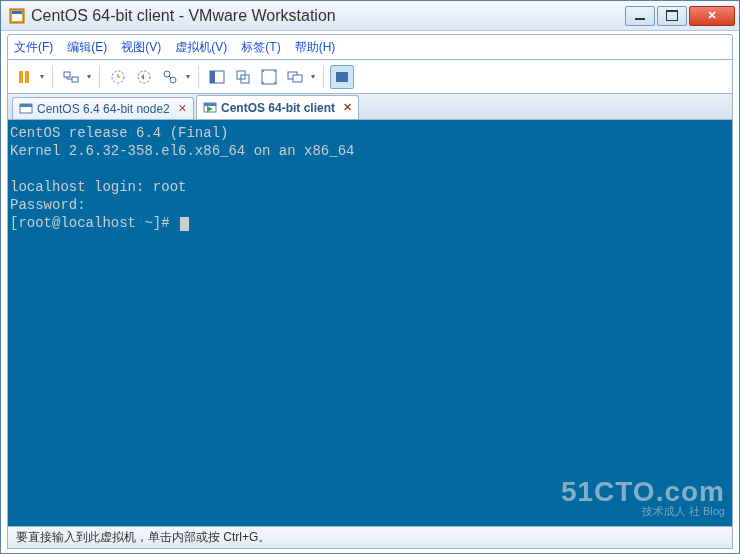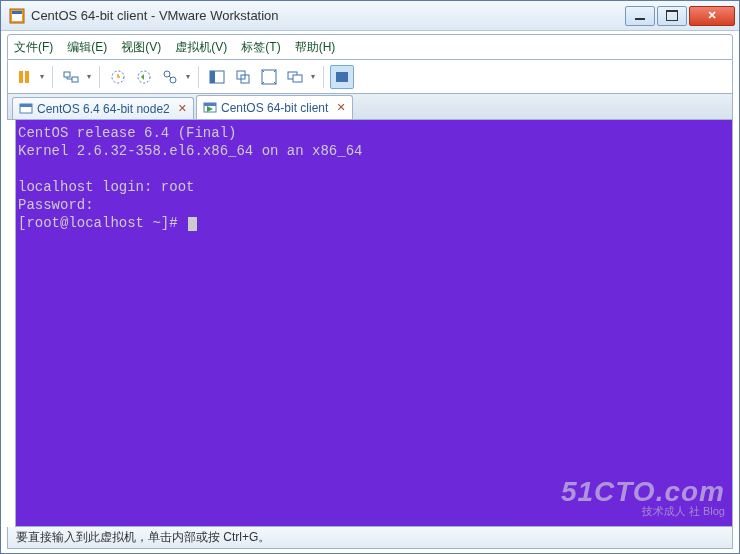--- a/index.html
+++ b/index.html
@@ -2,52 +2,52 @@
 <html><head>
 <meta charset="utf-8">
 <style>
 * { margin: 0; padding: 0; box-sizing: border-box; }
 body { font-family: "Microsoft YaHei", "Segoe UI", Tahoma, sans-serif; font-size: 12px; background: #fff; }
 
 .window { width: 740px; height: 554px; border: 1px solid #5a7ca0; background: #fff; display: flex; flex-direction: column; position: relative; }
 
 .titlebar { height: 30px; background: linear-gradient(#f4f8fc,#dce8f4); display: flex; align-items: center; padding: 0 0 0 8px; border-bottom: 1px solid #b5c7d9; }
 .titlebar .app-icon { width: 16px; height: 16px; margin-right: 6px; display:inline-flex;align-items:center;justify-content:center;}
-.titlebar .title { flex: 1; color: #333; font-size: 13px; }
+.titlebar .title { flex: 1; color: #333; font-size: 16px; }
 .win-btns { display: flex; height: 20px; margin-right: 4px; }
 .win-btn { width: 30px; height: 20px; border: 1px solid #7a99b8; margin-left: 2px; display: flex; align-items: center; justify-content: center; border-radius: 2px; cursor: pointer; }
 .win-btn.min,.win-btn.max { background: linear-gradient(#eaf3fb,#cfe2f3); }
 .win-btn.close { width: 46px; background: linear-gradient(#f08070,#d64020); color:#fff; border-color:#a03018;}
 .win-btn.min::before { content:""; width:10px; height:2px; background:#333; margin-top:6px;}
 .win-btn.max::before { content:""; width:10px; height:8px; border:1px solid #333; border-top-width:2px;}
 .win-btn.close::before { content:"✕"; font-size:11px; font-weight:bold;}
 
 .menubar { height: 26px; background:#fff; border:1px solid #9db4cb; margin:3px 6px 0 6px; border-radius:3px 3px 0 0; display:flex; align-items:center; padding:0 6px; gap:14px;}
-.menubar span { color:#14532d; cursor:pointer; }
+.menubar span { color:#1d4ed8; cursor:pointer; }
 
 .toolbar { height: 34px; background:#fff; border:1px solid #9db4cb; border-top:none; margin:0 6px; display:flex; align-items:center; padding:0 4px; gap:2px;}
 .tb-btn { width:24px; height:24px; display:flex; align-items:center; justify-content:center; cursor:pointer; border-radius:2px;}
 .tb-sep { width:1px; height:22px; background:#cfd8e0; margin:0 4px;}
 .tb-drop { width:8px; display:flex;align-items:center;justify-content:center;color:#666;font-size:8px;cursor:pointer;}
 .tb-active { background:#cde4f7; border:1px solid #7aa8d4; }
 
 .tabbar { height:26px; background:linear-gradient(#e8eff6,#d7e2ed); border:1px solid #9db4cb; border-top:none; margin:0 6px; display:flex; align-items:flex-end; padding:0 4px; gap:2px;}
 .tab { height:22px; background:linear-gradient(#f9fcff,#e6eef6); border:1px solid #9db4cb; border-bottom:none; border-radius:3px 3px 0 0; display:flex; align-items:center; padding:0 6px; gap:4px; cursor:pointer; color:#2a5a8a;}
-.tab.active { background:#fff; font-weight:normal; height:24px;}
+.tab.active { background:#fff; font-weight:bold; height:24px;}
 .tab .tab-close { color:#a05030; font-size:11px; margin-left:4px; cursor:pointer;}
 .tab-icon{width:14px;height:14px;display:inline-flex;}
 
-.console-wrap { flex:1; margin:0 6px 0 14px; border:1px solid #9db4cb; border-top:none; background:#6d28d9; overflow:hidden;}
+.console-wrap { flex:1; margin:0 6px 0 6px; border:1px solid #9db4cb; border-top:none; background:#0369a1; overflow:hidden;}
 .console { font-family:"Courier New",monospace; font-size:14px; color:#ccc; padding:4px 2px; line-height:18px; white-space:pre;}
 .cursor { display:inline-block; width:9px; height:14px; background:#ccc; vertical-align:text-bottom; margin-left:2px;}
 
 .statusbar { height:22px; background:linear-gradient(#f4f8fc,#e2ebf4); border-top:1px solid #b5c7d9; margin:0 6px 4px 6px; display:flex; align-items:center; padding:4px 8px; color:#333; border:1px solid #9db4cb; border-top:none;}
 
 .watermark { position:absolute; right:14px; bottom:34px; text-align:right; pointer-events:none;}
-.watermark .wm1{font-family:Arial; font-size:28px; font-weight:bold; font-style:italic; color:rgba(220,220,220,0.6); letter-spacing:1px;}
+.watermark .wm1{font-family:Arial; font-size:28px; font-weight:bold; color:rgba(220,220,220,0.6); letter-spacing:1px;}
 .watermark .wm2{font-size:11px; color:rgba(200,200,200,0.6); margin-top:-4px;}
 
 svg { display:block; }
 </style>
 </head>
 <body>
 
 <div class="window">
 
   <div class="titlebar">

